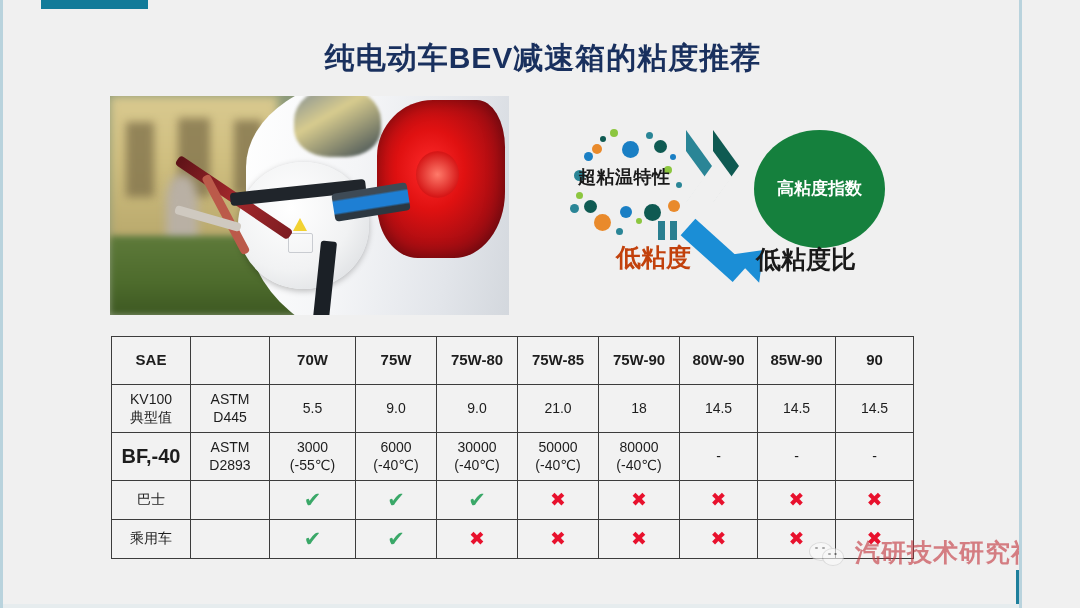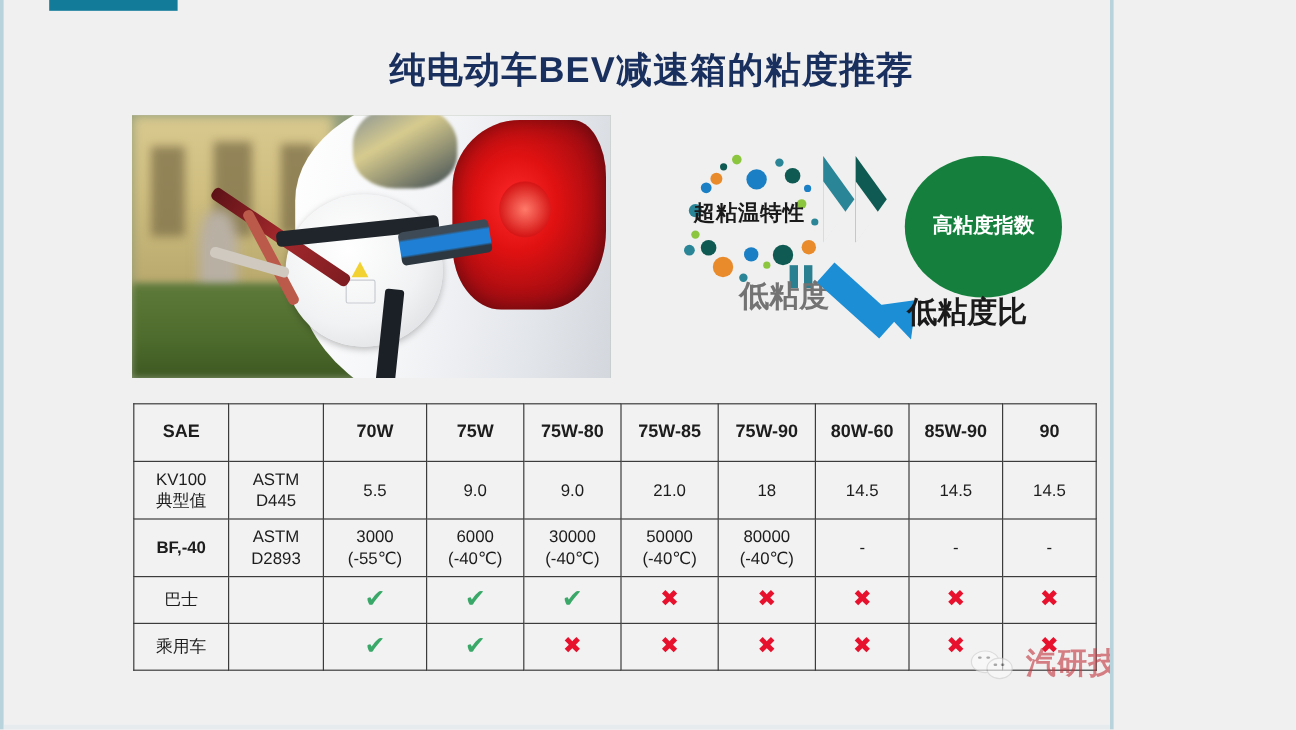--- a/index.html
+++ b/index.html
@@ -10,21 +10,21 @@
     width: 1080px;
     height: 608px;
     background: #f0f0f0;
     font-family: "Liberation Sans", "DejaVu Sans", sans-serif;
     overflow: hidden;
     position: relative;
   }
   #slide {
     position: absolute;
     left: 0; top: 0;
-    width: 928px;
+    width: 1022px;
     height: 608px;
     background: #f0f0f0;
     border-left: 3px solid #b9d3dd;
     border-right: 3px solid #b9d3dd;
     box-sizing: border-box;
     overflow: hidden;
     text-decoration: underline;
   }
 
   
@@ -252,24 +252,24 @@
     top: 0;
     width: 7px;
     height: 19px;
     background: #2a7f90;
   }
   .equals span.e1 { left: 0; }
   .equals span.e2 { left: 12px; }
   .lbl-low {
     position: absolute;
     left: 58px;
-    top: 122px;
+    top: 133px;
     font-size: 25px;
     font-weight: bold;
-    color: #737373;
+    color: #c2410c;
     white-space: nowrap;
   }
   .chev {
     position: absolute;
     width: 0; height: 0;
   }
   .chev-a {
     left: 128px; top: 22px;
     border-top: 36px solid transparent;
     border-bottom: 36px solid transparent;
@@ -373,21 +373,21 @@
     background: #f2f2f2;
   }
   .spec-table thead th {
     font-weight: bold;
     height: 47px;
     font-size: 15px;
   }
   .spec-table tbody td { height: 47px; }
   .spec-table tbody tr.r-mark td { height: 38px; }
   .row-label { font-weight: normal; }
-  .row-label.bold { font-weight: bold; font-size: 14px; }
+  .row-label.bold { font-weight: bold; font-size: 20px; }
   .mark-yes {
     color: #3aa868;
     font-size: 21px;
     font-weight: bold;
     line-height: 1;
   }
   .mark-no {
     color: #e8112d;
     font-size: 19px;
     font-weight: bold;
@@ -553,21 +553,21 @@
     </colgroup>
     <thead>
       <tr>
         <th>SAE</th>
         <th></th>
         <th>70W</th>
         <th>75W</th>
         <th>75W-80</th>
         <th>75W-85</th>
         <th>75W-90</th>
-        <th>80W-60</th>
+        <th>80W-90</th>
         <th>85W-90</th>
         <th>90</th>
       </tr>
     </thead>
     <tbody id="table-body">
         <tr>
           <td class="row-label">KV100<br>典型值</td>
           <td>ASTM<br>D445</td>
           <td>5.5</td>
           <td>9.0</td>

